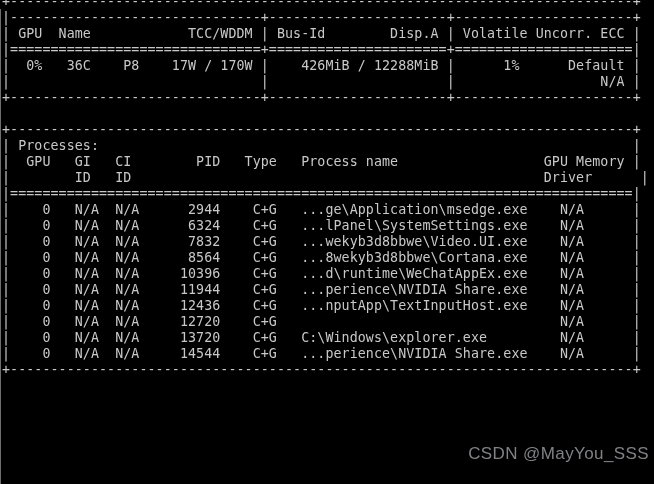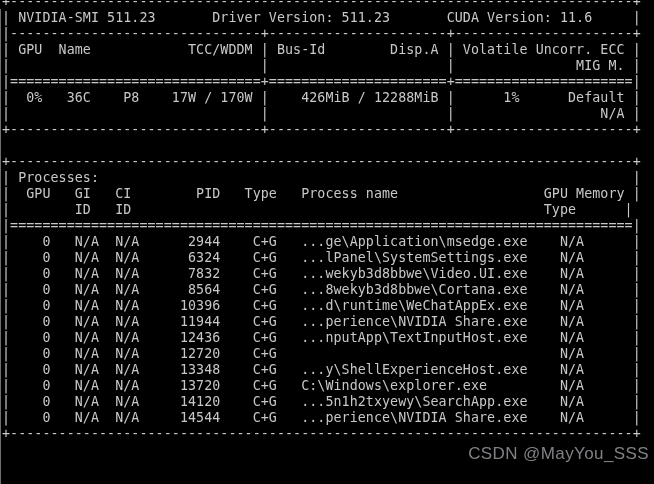--- a/index.html
+++ b/index.html
@@ -38,42 +38,38 @@
     background: #6f6f6f;
   }
 </style>
 </head>
 <body>
 
 <div class="window-left-edge"></div>
 
 <div class="screen">
   <div class="line">+-----------------------------------------------------------------------------+</div>
-  <div class="line">| NVIDIA-SMI 511.23       Driver Version: 511.23       CUDA Version: 11.6     |</div>
   <div class="line">|-------------------------------+----------------------+----------------------+</div>
   <div class="line">| GPU  Name            TCC/WDDM | Bus-Id        Disp.A | Volatile Uncorr. ECC |</div>
-  <div class="line">|                               |                      |               MIG M. |</div>
   <div class="line">|===============================+======================+======================|</div>
   <div class="line">|  0%   36C    P8    17W / 170W |    426MiB / 12288MiB |      1%      Default |</div>
   <div class="line">|                               |                      |                  N/A |</div>
   <div class="line">+-------------------------------+----------------------+----------------------+</div>
   <div class="line"></div>
   <div class="line">+-----------------------------------------------------------------------------+</div>
   <div class="line">| Processes:                                                                  |</div>
   <div class="line">|  GPU   GI   CI        PID   Type   Process name                  GPU Memory |</div>
-  <div class="line">|        ID   ID                                                   Type      |</div>
+  <div class="line">|        ID   ID                                                   Driver      |</div>
   <div class="line">|=============================================================================|</div>
   <div class="line">|    0   N/A  N/A      2944    C+G   ...ge\Application\msedge.exe    N/A      |</div>
   <div class="line">|    0   N/A  N/A      6324    C+G   ...lPanel\SystemSettings.exe    N/A      |</div>
   <div class="line">|    0   N/A  N/A      7832    C+G   ...wekyb3d8bbwe\Video.UI.exe    N/A      |</div>
   <div class="line">|    0   N/A  N/A      8564    C+G   ...8wekyb3d8bbwe\Cortana.exe    N/A      |</div>
   <div class="line">|    0   N/A  N/A     10396    C+G   ...d\runtime\WeChatAppEx.exe    N/A      |</div>
   <div class="line">|    0   N/A  N/A     11944    C+G   ...perience\NVIDIA Share.exe    N/A      |</div>
   <div class="line">|    0   N/A  N/A     12436    C+G   ...nputApp\TextInputHost.exe    N/A      |</div>
   <div class="line">|    0   N/A  N/A     12720    C+G                                   N/A      |</div>
-  <div class="line">|    0   N/A  N/A     13348    C+G   ...y\ShellExperienceHost.exe    N/A      |</div>
   <div class="line">|    0   N/A  N/A     13720    C+G   C:\Windows\explorer.exe         N/A      |</div>
-  <div class="line">|    0   N/A  N/A     14120    C+G   ...5n1h2txyewy\SearchApp.exe    N/A      |</div>
   <div class="line">|    0   N/A  N/A     14544    C+G   ...perience\NVIDIA Share.exe    N/A      |</div>
   <div class="line">+-----------------------------------------------------------------------------+</div>
 </div>
 
 <div class="watermark">CSDN @MayYou_SSS</div>
 
 </body></html>

